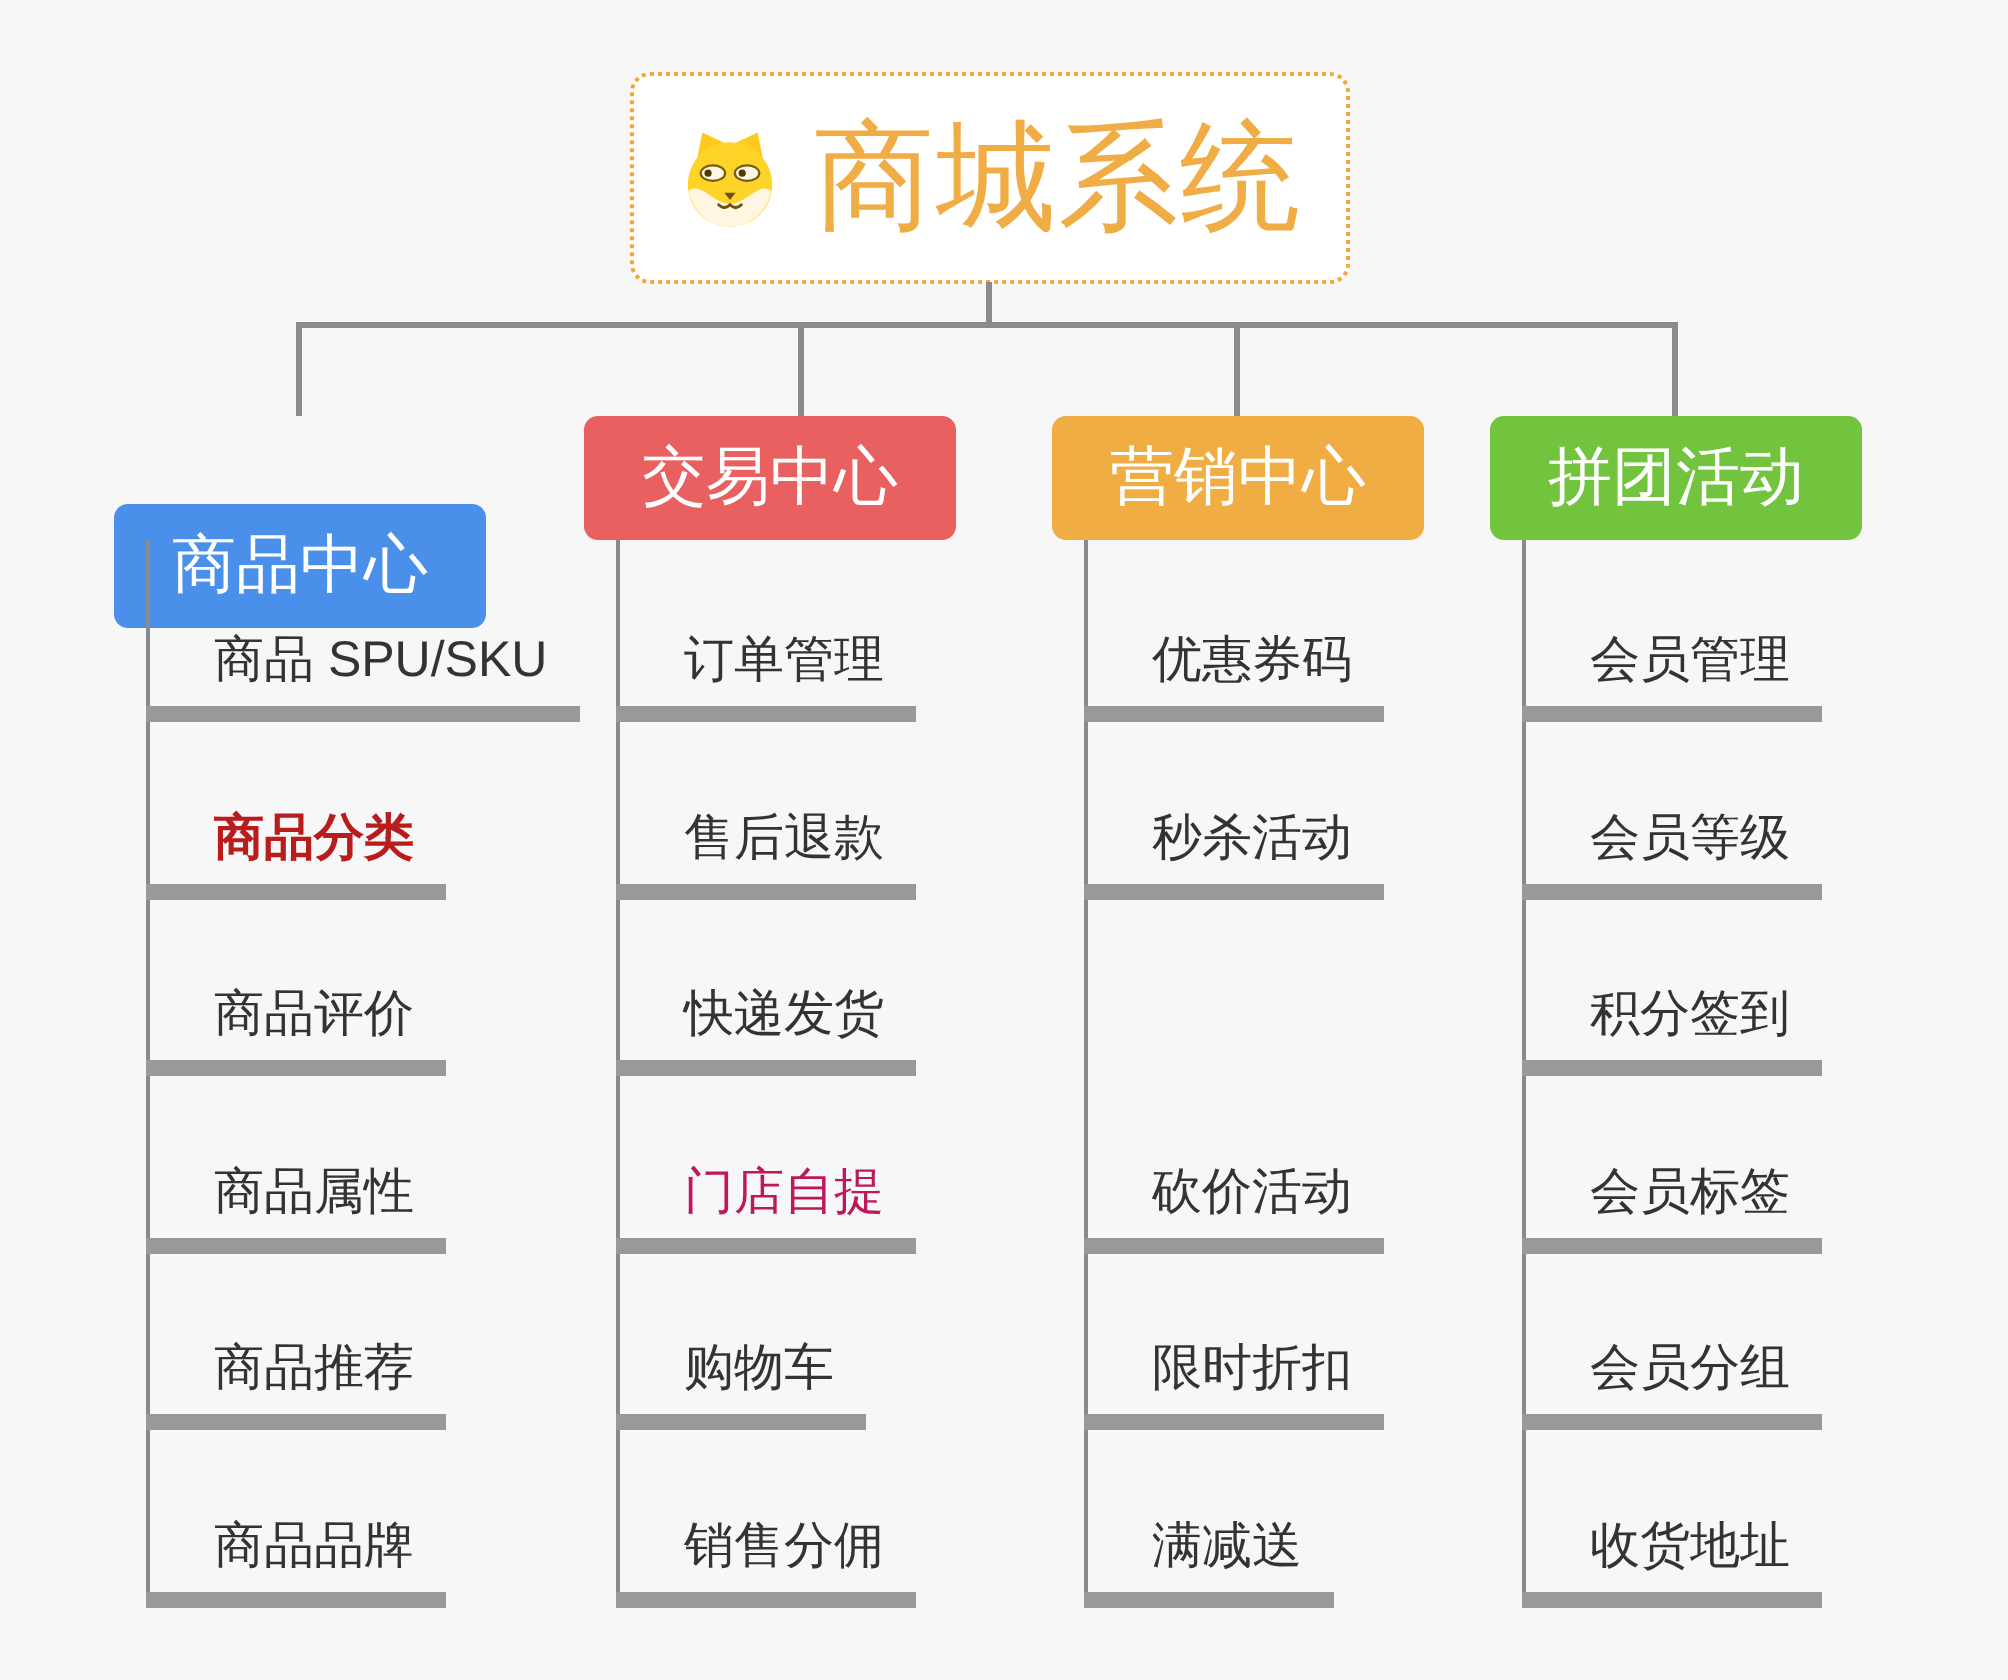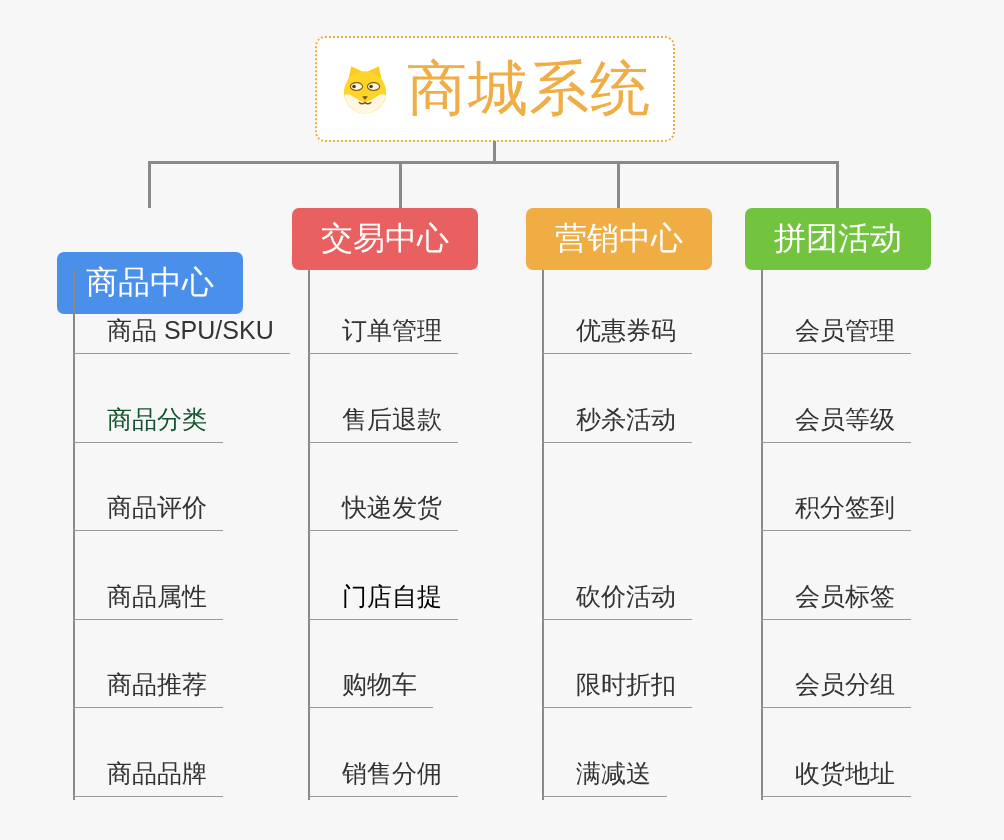--- a/index.html
+++ b/index.html
@@ -51,21 +51,21 @@
     cursor:pointer;
   }
   .trunk{
     position:absolute;left:16px;top:62px;
     width:2px;height:530px;
     background:#8a8a8a;
   }
   .item{
     position:absolute;left:16px;
     padding:0 16px 6px 34px;
-    border-bottom:1px solid #c2410c;
+    border-bottom:8px solid #c2410c;
     font-size:25px;line-height:34px;
     color:#333333;
     white-space:nowrap;
     cursor:pointer;
   }
   .item.t0{top:105px;} .item.t1{top:194px;} .item.t2{top:282px;}
   .item.t3{top:371px;} .item.t4{top:459px;} .item.t5{top:548px;}
 </style>
 </head>
 <body>
@@ -92,34 +92,34 @@
   <div class="line bus" style="background: rgb(138, 138, 138);"></div>
   <div class="line drop d0" style="background: rgb(138, 138, 138);"></div>
   <div class="line drop d1" style="background: rgb(138, 138, 138);"></div>
   <div class="line drop d2" style="background: rgb(138, 138, 138);"></div>
   <div class="line drop d3" style="background: rgb(138, 138, 138);"></div>
 
   <div class="branch b0">
     <div class="branch-header" style="background: rgb(74, 143, 234); margin-top: 44px;">商品中心</div>
     <div class="trunk" style="background: rgb(138, 138, 138);"></div>
     <div class="item t0" style="border-bottom-color: rgb(153, 153, 153); color: rgb(51, 51, 51);">商品 SPU/SKU</div>
-    <div class="item t1" style="border-bottom-color: rgb(153, 153, 153); color: #14532d;">商品分类</div>
+    <div class="item t1" style="border-bottom-color: rgb(153, 153, 153); color: #b91c1c; font-weight: bold;">商品分类</div>
     <div class="item t2" style="border-bottom-color: rgb(153, 153, 153); color: rgb(51, 51, 51);">商品评价</div>
     <div class="item t3" style="border-bottom-color: rgb(153, 153, 153); color: rgb(51, 51, 51);">商品属性</div>
     <div class="item t4" style="border-bottom-color: rgb(153, 153, 153); color: rgb(51, 51, 51);">商品推荐</div>
     <div class="item t5" style="border-bottom-color: rgb(153, 153, 153); color: rgb(51, 51, 51);">商品品牌</div>
   </div>
 
   <div class="branch b1">
     <div class="branch-header" style="background: rgb(232, 96, 96);">交易中心</div>
     <div class="trunk" style="background: rgb(138, 138, 138);"></div>
     <div class="item t0" style="border-bottom-color: rgb(153, 153, 153); color: rgb(51, 51, 51);">订单管理</div>
     <div class="item t1" style="border-bottom-color: rgb(153, 153, 153); color: rgb(51, 51, 51);">售后退款</div>
     <div class="item t2" style="border-bottom-color: rgb(153, 153, 153); color: rgb(51, 51, 51);">快递发货</div>
-    <div class="item t3" style="border-bottom-color: rgb(153, 153, 153); color: #000000;">门店自提</div>
+    <div class="item t3" style="border-bottom-color: rgb(153, 153, 153); color: #be185d;">门店自提</div>
     <div class="item t4" style="border-bottom-color: rgb(153, 153, 153); color: rgb(51, 51, 51);">购物车</div>
     <div class="item t5" style="border-bottom-color: rgb(153, 153, 153); color: rgb(51, 51, 51);">销售分佣</div>
   </div>
 
   <div class="branch b2">
     <div class="branch-header" style="background: rgb(240, 173, 68);">营销中心</div>
     <div class="trunk" style="background: rgb(138, 138, 138);"></div>
     <div class="item t0" style="border-bottom-color: rgb(153, 153, 153); color: rgb(51, 51, 51);">优惠券码</div>
     <div class="item t1" style="border-bottom-color: rgb(153, 153, 153); color: rgb(51, 51, 51);">秒杀活动</div>
     <div class="item t3" style="border-bottom-color: rgb(153, 153, 153); color: rgb(51, 51, 51);">砍价活动</div>

